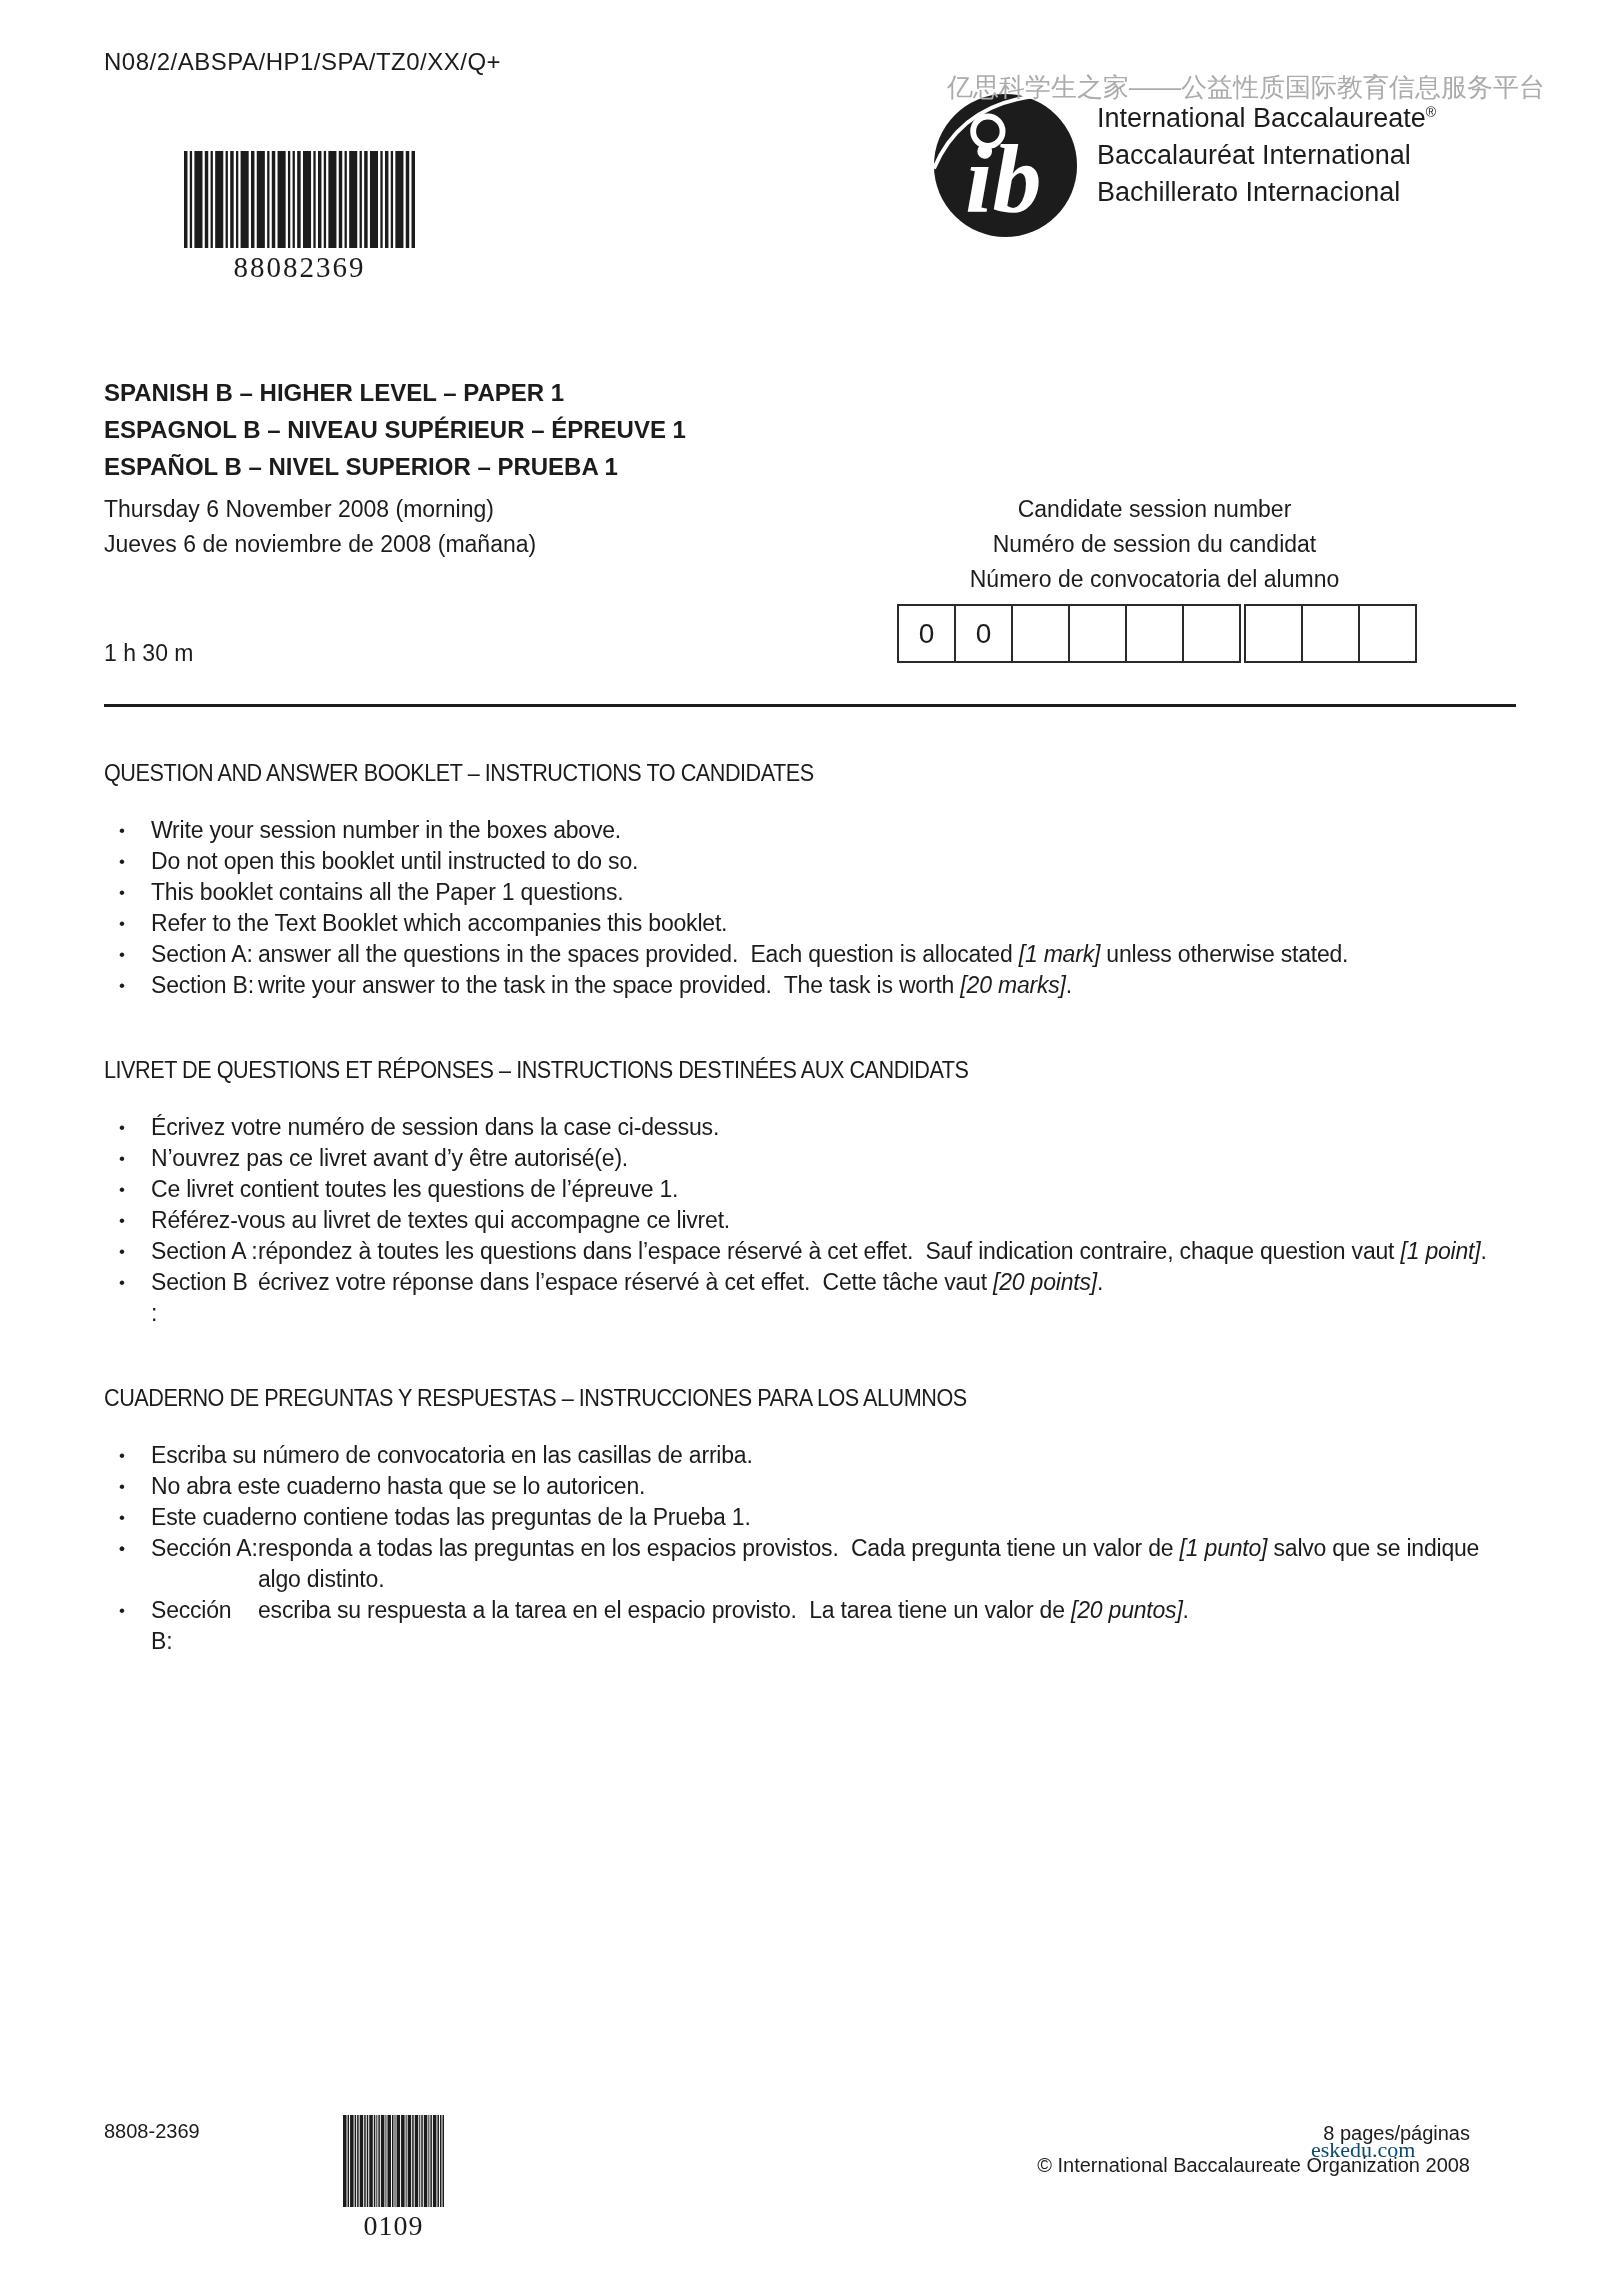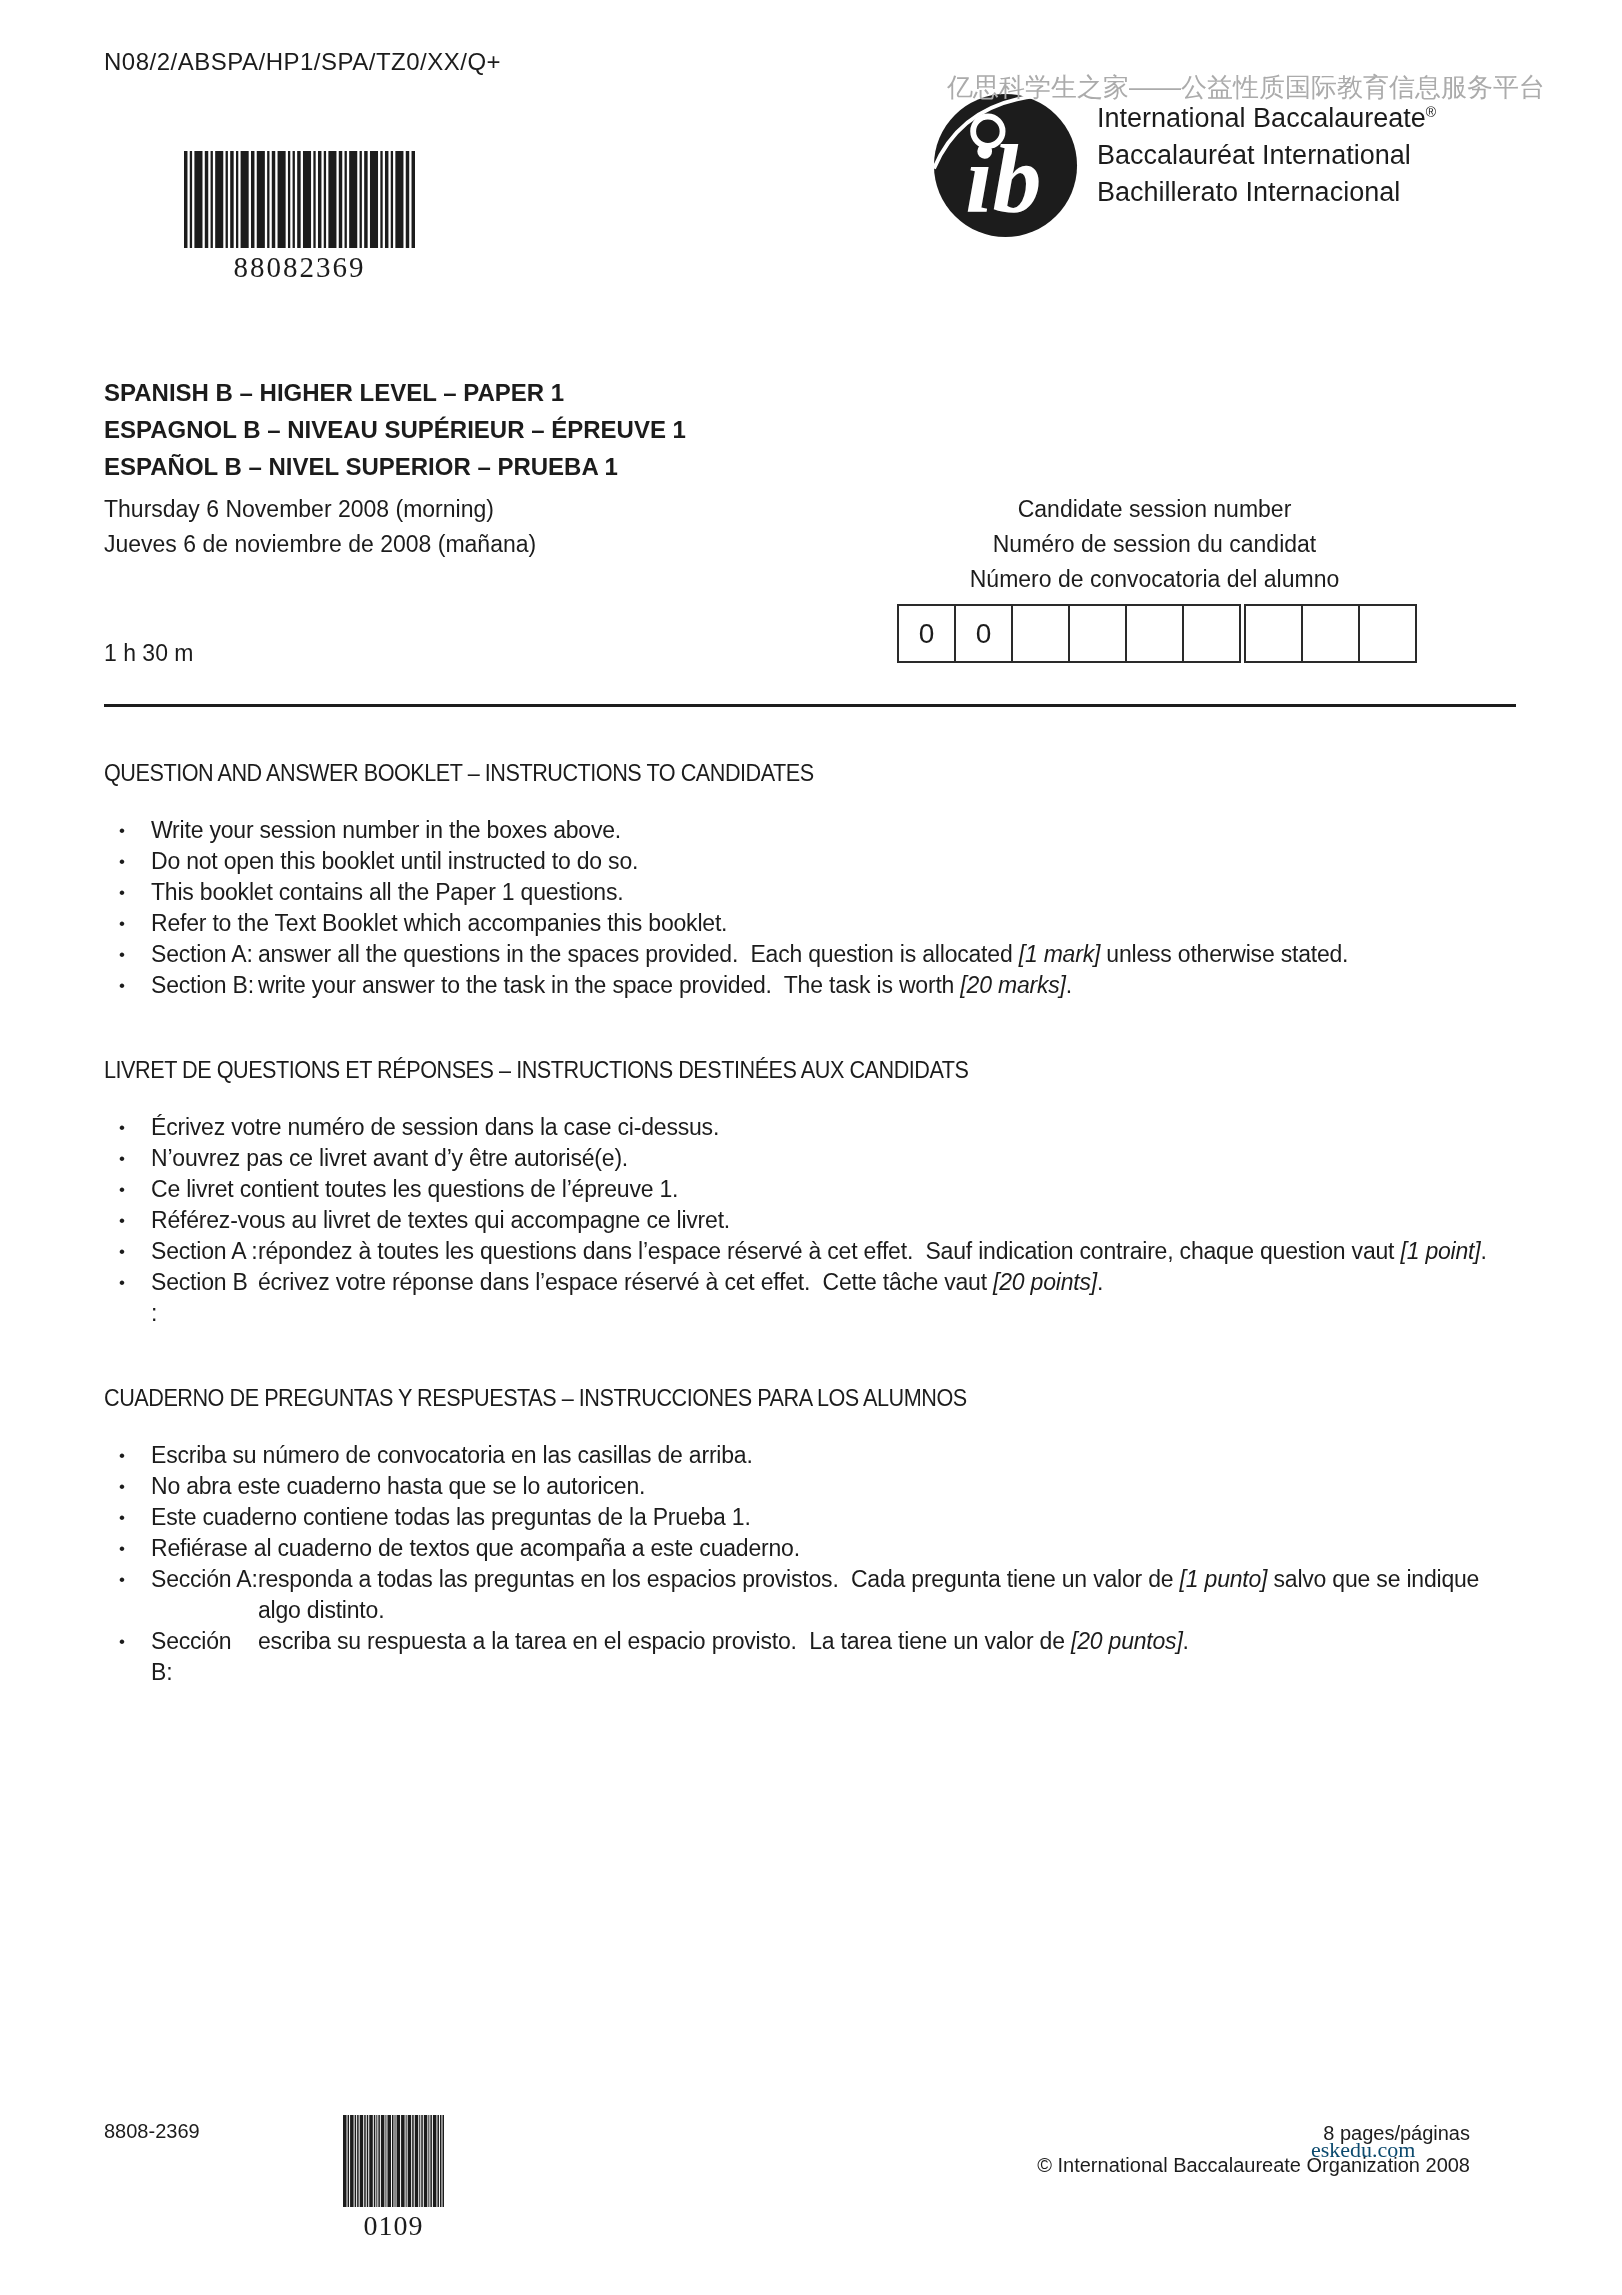--- a/index.html
+++ b/index.html
@@ -187,21 +187,21 @@
         <span class="sec-label">Section B :</span>
         <span class="sec-desc"><span>écrivez votre réponse dans l’espace réservé à cet effet.  Cette tâche vaut </span><span class="em">[20 points]</span><span>.</span></span>
       </div>
     </div>
 
     <div class="lang-block">
       <div class="sec-heading">CUADERNO DE PREGUNTAS Y RESPUESTAS – INSTRUCCIONES PARA LOS ALUMNOS</div>
       <div class="bullet-item"><span class="dot">•</span><span>Escriba su número de convocatoria en las casillas de arriba.</span></div>
       <div class="bullet-item"><span class="dot">•</span><span>No abra este cuaderno hasta que se lo autoricen.</span></div>
       <div class="bullet-item"><span class="dot">•</span><span>Este cuaderno contiene todas las preguntas de la Prueba 1.</span></div>
-      <div class="bullet-item"><span class="dot">•</span><span>Refiérase al cuaderno de textos que acompaña a este cuaderno.</span></div>
+      <div class="bullet-item"><span class="dot">•</span></div>
       <div class="bullet-item sec-row">
         <span class="dot">•</span>
         <span class="sec-label">Sección A:</span>
         <span class="sec-desc"><span>responda a todas las preguntas en los espacios provistos.  Cada pregunta tiene un valor de </span><span class="em">[1 punto]</span><span> salvo que se indique algo distinto.</span></span>
       </div>
       <div class="bullet-item sec-row">
         <span class="dot">•</span>
         <span class="sec-label">Sección B:</span>
         <span class="sec-desc justify"><span>escriba su respuesta a la tarea en el espacio provisto.  La tarea tiene un valor de </span><span class="em">[20 puntos]</span><span>.</span></span>
       </div>

